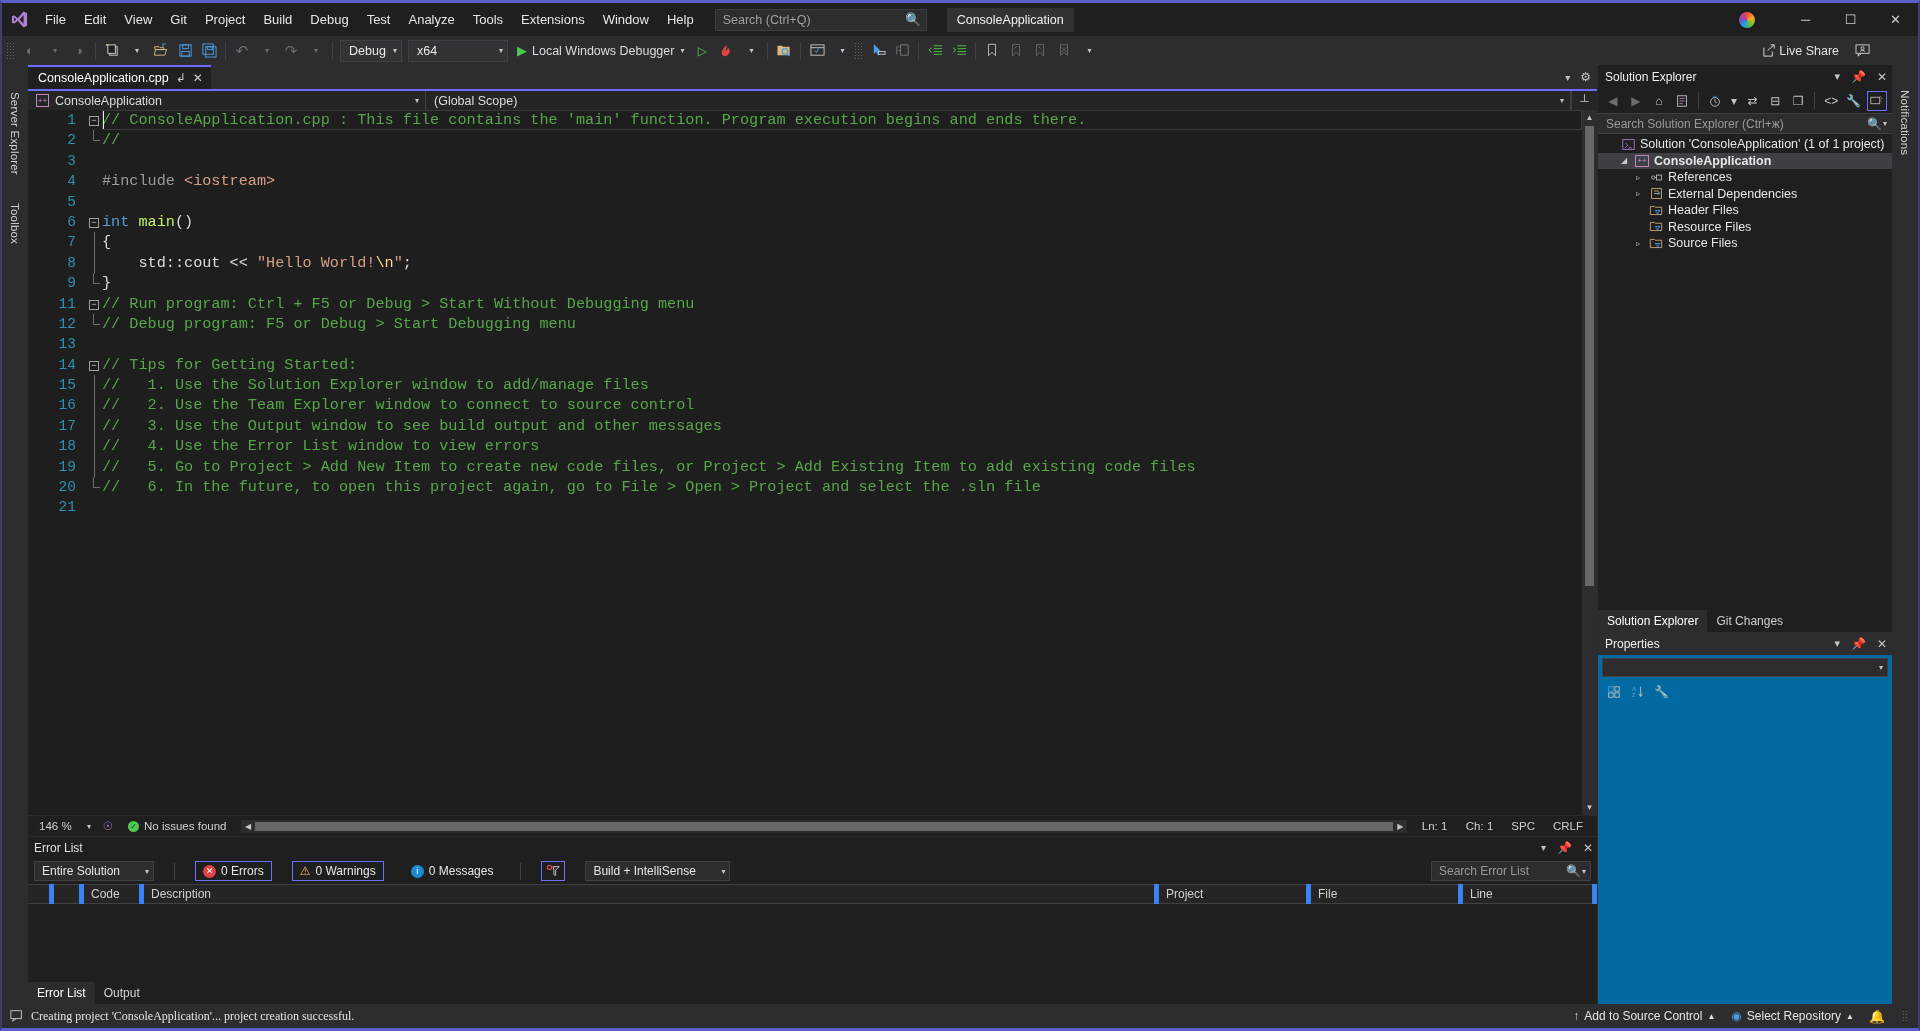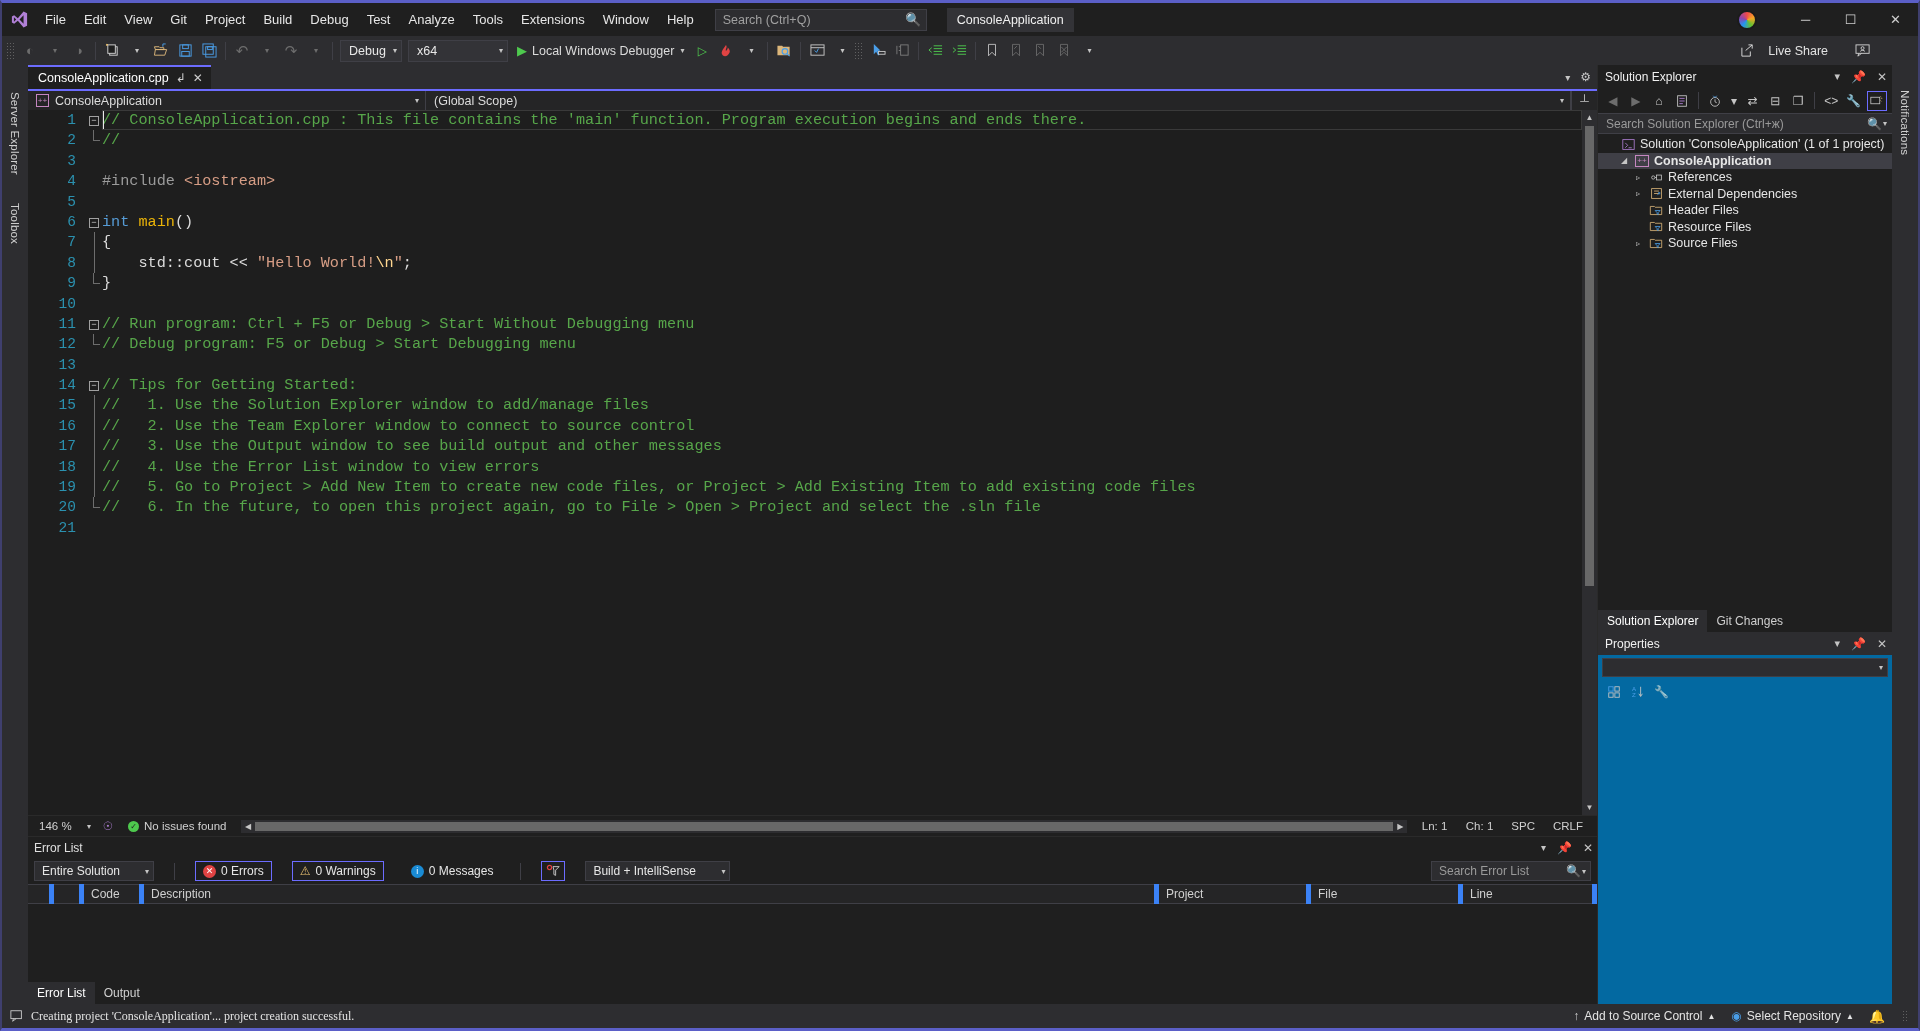--- a/index.html
+++ b/index.html
@@ -101,21 +101,21 @@
     padding: 0 4px 0 8px; font-size: 12.5px; color: #e8e8e8;
     margin: 0 3px;
   }
   .dbg-run {
     display: flex; align-items: center; height: 24px;
     padding: 0 6px; font-size: 12.5px; color: #dcdcdc;
   }
   .tri-green { color: #4ec94e; font-size: 13px; margin-right: 5px; }
   .liveshare {
     position: absolute; right: 46px; top: 0; height: 29px;
-    display: flex; align-items: center; gap: 13px;
+    display: flex; align-items: center; gap: 2px;
     font-size: 12.5px; color: #e2e2e2;
   }
 
   
   .body-row { flex: 1; display: flex; min-height: 0; }
 
   .left-rail {
     width: 26px; min-width: 26px; background: #2d2d30;
     display: flex; flex-direction: column; align-items: center;
     padding-top: 22px; gap: 18px;
@@ -207,21 +207,21 @@
     border-left: 1px solid #6d6d6d; border-bottom: 1px solid #6d6d6d;
     margin: 0 0 0 7px;
   }
   .ctext { color: #dcdcdc; }
   .cm { color: #57a64a; }
   .kw { color: #569cd6; }
   .pp { color: #9b9b9b; }
   .inc { color: #d69d85; }
   .str { color: #d69d85; }
   .esc { color: #ffd68f; }
-  .fn  { color: #eab308; font-family: Liberation Mono, monospace; }
+  .fn  { color: #bef264; font-family: Liberation Mono, monospace; }
   .caret-bar {
     position: absolute; width: 1.5px; height: 19px; background: #e8e8e8;
     left: 0; top: 1px;
   }
   .cur-line-box {
     position: absolute; left: 60px; right: 0; height: 20px;
     border: 1px solid #3a3a3a;
   }
   .vscroll {
     width: 15px; background: #2d2d30; position: relative;
@@ -595,21 +595,20 @@
           <div class="code-scroll" id="code-lines">
               <div class="line"><span class="lineno">1</span><span class="fold"><span class="boxminus">−</span></span><span style="position: relative;"><span class="caret-bar"></span><span class="cm">// ConsoleApplication.cpp : This file contains the 'main' function. Program execution begins and ends there.</span></span></div>
               <div class="line"><span class="lineno">2</span><span class="fold"><span class="barend"></span></span><span style="position: relative;"><span class="cm">//</span></span></div>
               <div class="line"><span class="lineno">3</span><span class="fold"></span><span style="position: relative;"></span></div>
               <div class="line"><span class="lineno">4</span><span class="fold"></span><span style="position: relative;"><span class="pp">#include </span><span class="inc">&lt;iostream&gt;</span></span></div>
               <div class="line"><span class="lineno">5</span><span class="fold"></span><span style="position: relative;"></span></div>
               <div class="line"><span class="lineno">6</span><span class="fold"><span class="boxminus">−</span></span><span style="position: relative;"><span class="kw">int</span><span class="ctext"> </span><span class="fn">main</span><span class="ctext">()</span></span></div>
               <div class="line"><span class="lineno">7</span><span class="fold"><span class="bar"></span></span><span style="position: relative;"><span class="ctext">{</span></span></div>
               <div class="line"><span class="lineno">8</span><span class="fold"><span class="bar"></span></span><span style="position: relative;"><span class="ctext">    std::cout &lt;&lt; </span><span class="str">"Hello World!</span><span class="esc">\n</span><span class="str">"</span><span class="ctext">;</span></span></div>
               <div class="line"><span class="lineno">9</span><span class="fold"><span class="barend"></span></span><span style="position: relative;"><span class="ctext">}</span></span></div>
-              <div class="line"><span class="lineno">10</span><span class="fold"></span><span style="position: relative;"></span></div>
               <div class="line"><span class="lineno">11</span><span class="fold"><span class="boxminus">−</span></span><span style="position: relative;"><span class="cm">// Run program: Ctrl + F5 or Debug &gt; Start Without Debugging menu</span></span></div>
               <div class="line"><span class="lineno">12</span><span class="fold"><span class="barend"></span></span><span style="position: relative;"><span class="cm">// Debug program: F5 or Debug &gt; Start Debugging menu</span></span></div>
               <div class="line"><span class="lineno">13</span><span class="fold"></span><span style="position: relative;"></span></div>
               <div class="line"><span class="lineno">14</span><span class="fold"><span class="boxminus">−</span></span><span style="position: relative;"><span class="cm">// Tips for Getting Started: </span></span></div>
               <div class="line"><span class="lineno">15</span><span class="fold"><span class="bar"></span></span><span style="position: relative;"><span class="cm">//   1. Use the Solution Explorer window to add/manage files</span></span></div>
               <div class="line"><span class="lineno">16</span><span class="fold"><span class="bar"></span></span><span style="position: relative;"><span class="cm">//   2. Use the Team Explorer window to connect to source control</span></span></div>
               <div class="line"><span class="lineno">17</span><span class="fold"><span class="bar"></span></span><span style="position: relative;"><span class="cm">//   3. Use the Output window to see build output and other messages</span></span></div>
               <div class="line"><span class="lineno">18</span><span class="fold"><span class="bar"></span></span><span style="position: relative;"><span class="cm">//   4. Use the Error List window to view errors</span></span></div>
               <div class="line"><span class="lineno">19</span><span class="fold"><span class="bar"></span></span><span style="position: relative;"><span class="cm">//   5. Go to Project &gt; Add New Item to create new code files, or Project &gt; Add Existing Item to add existing code files</span></span></div>
               <div class="line"><span class="lineno">20</span><span class="fold"><span class="barend"></span></span><span style="position: relative;"><span class="cm">//   6. In the future, to open this project again, go to File &gt; Open &gt; Project and select the .sln file</span></span></div>

